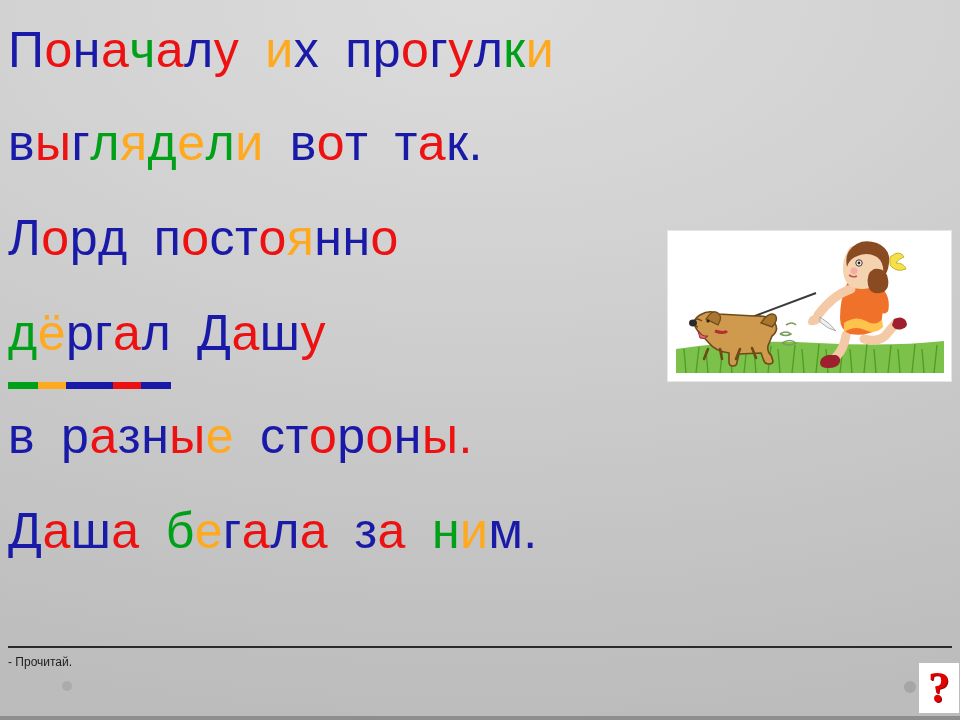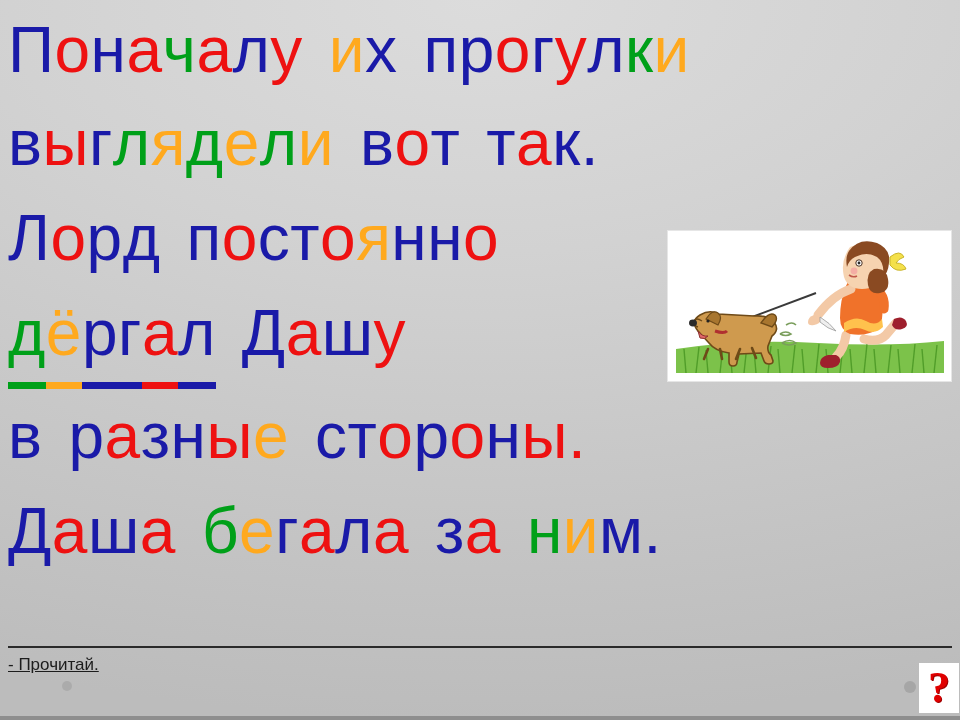--- a/index.html
+++ b/index.html
@@ -35,21 +35,21 @@
   .text-block {
     position: absolute;
     left: 0;
     top: 0;
     width: 960px;
     padding: 4px 0 0 8px;
     box-sizing: border-box;
   }
   .line {
     white-space: nowrap;
-    font-size: 64px;
+    font-size: 50px;
     line-height: 95px;
     font-weight: 400;
     letter-spacing: 0.5px;
     font-family: "Liberation Sans", "DejaVu Sans", sans-serif;
   }
   .line.l1 { line-height: 92px; }
   .word {
     display: inline-block;
     margin-right: 26px;
   }
@@ -86,24 +86,23 @@
     left: 8px;
     top: 646px;
     width: 944px;
     height: 0;
     border-top: 2px solid #2a2a2a;
   }
   .footer-note {
     position: absolute;
     left: 8px;
     top: 655px;
-    font-size: 17px;
+    font-size: 12px;
     color: #1c1c1c;
     font-family: "Liberation Sans", "DejaVu Sans", sans-serif;
-    text-decoration: underline;
   }
   .footer-dot-left {
     position: absolute;
     left: 62px;
     top: 681px;
     width: 10px;
     height: 10px;
     border-radius: 50%;
     background: #a8a8a8;
     opacity: .85;

